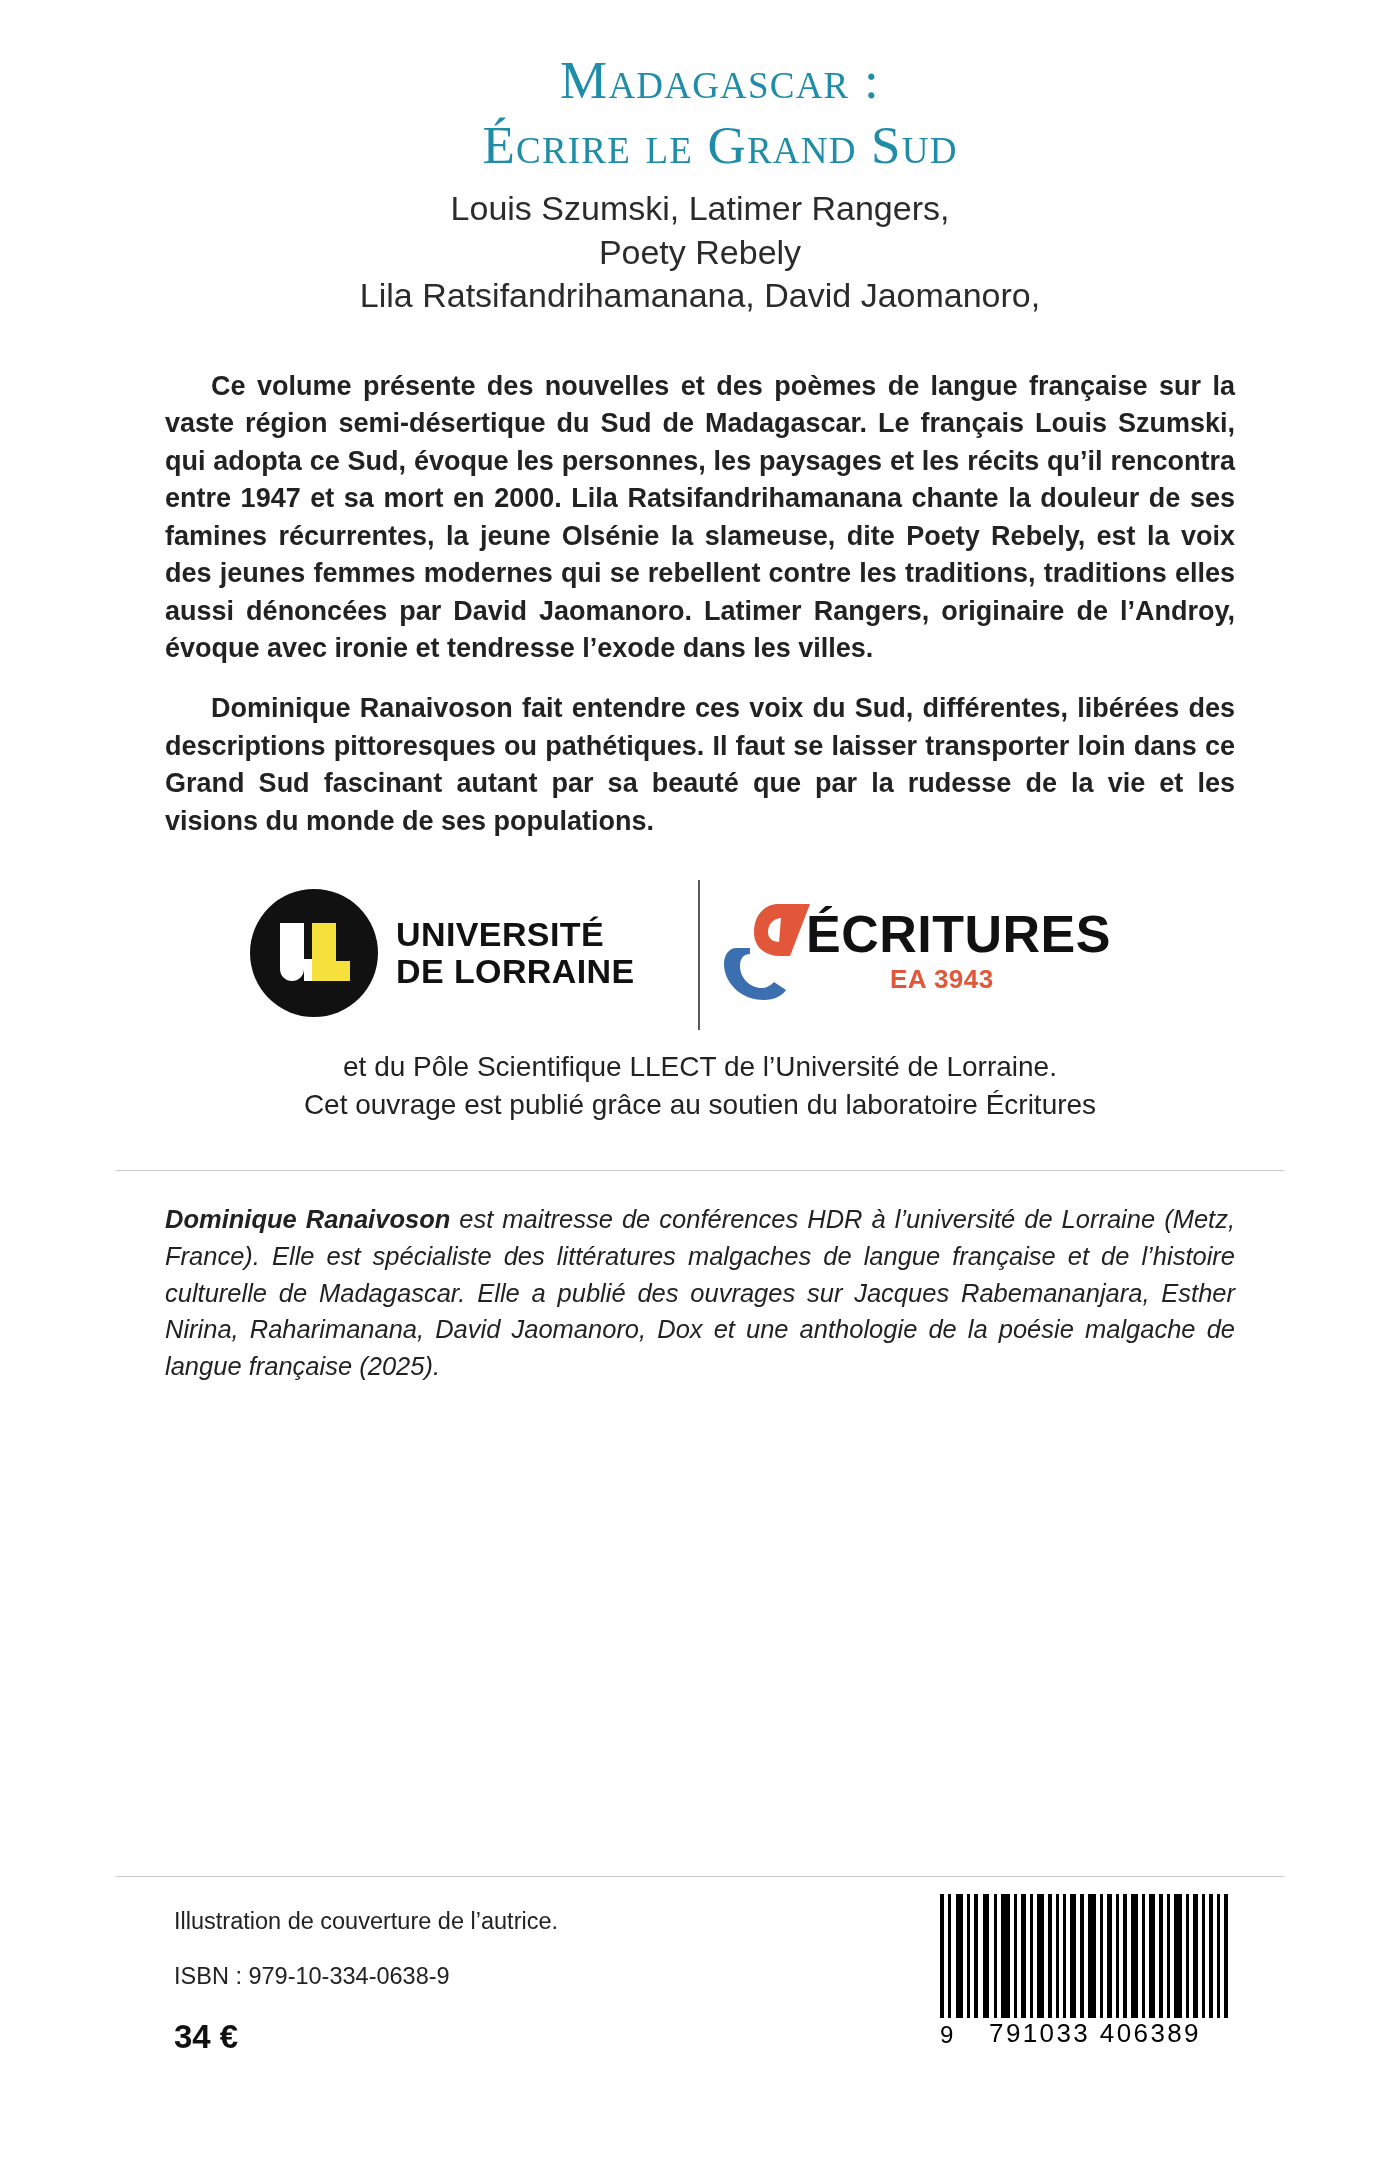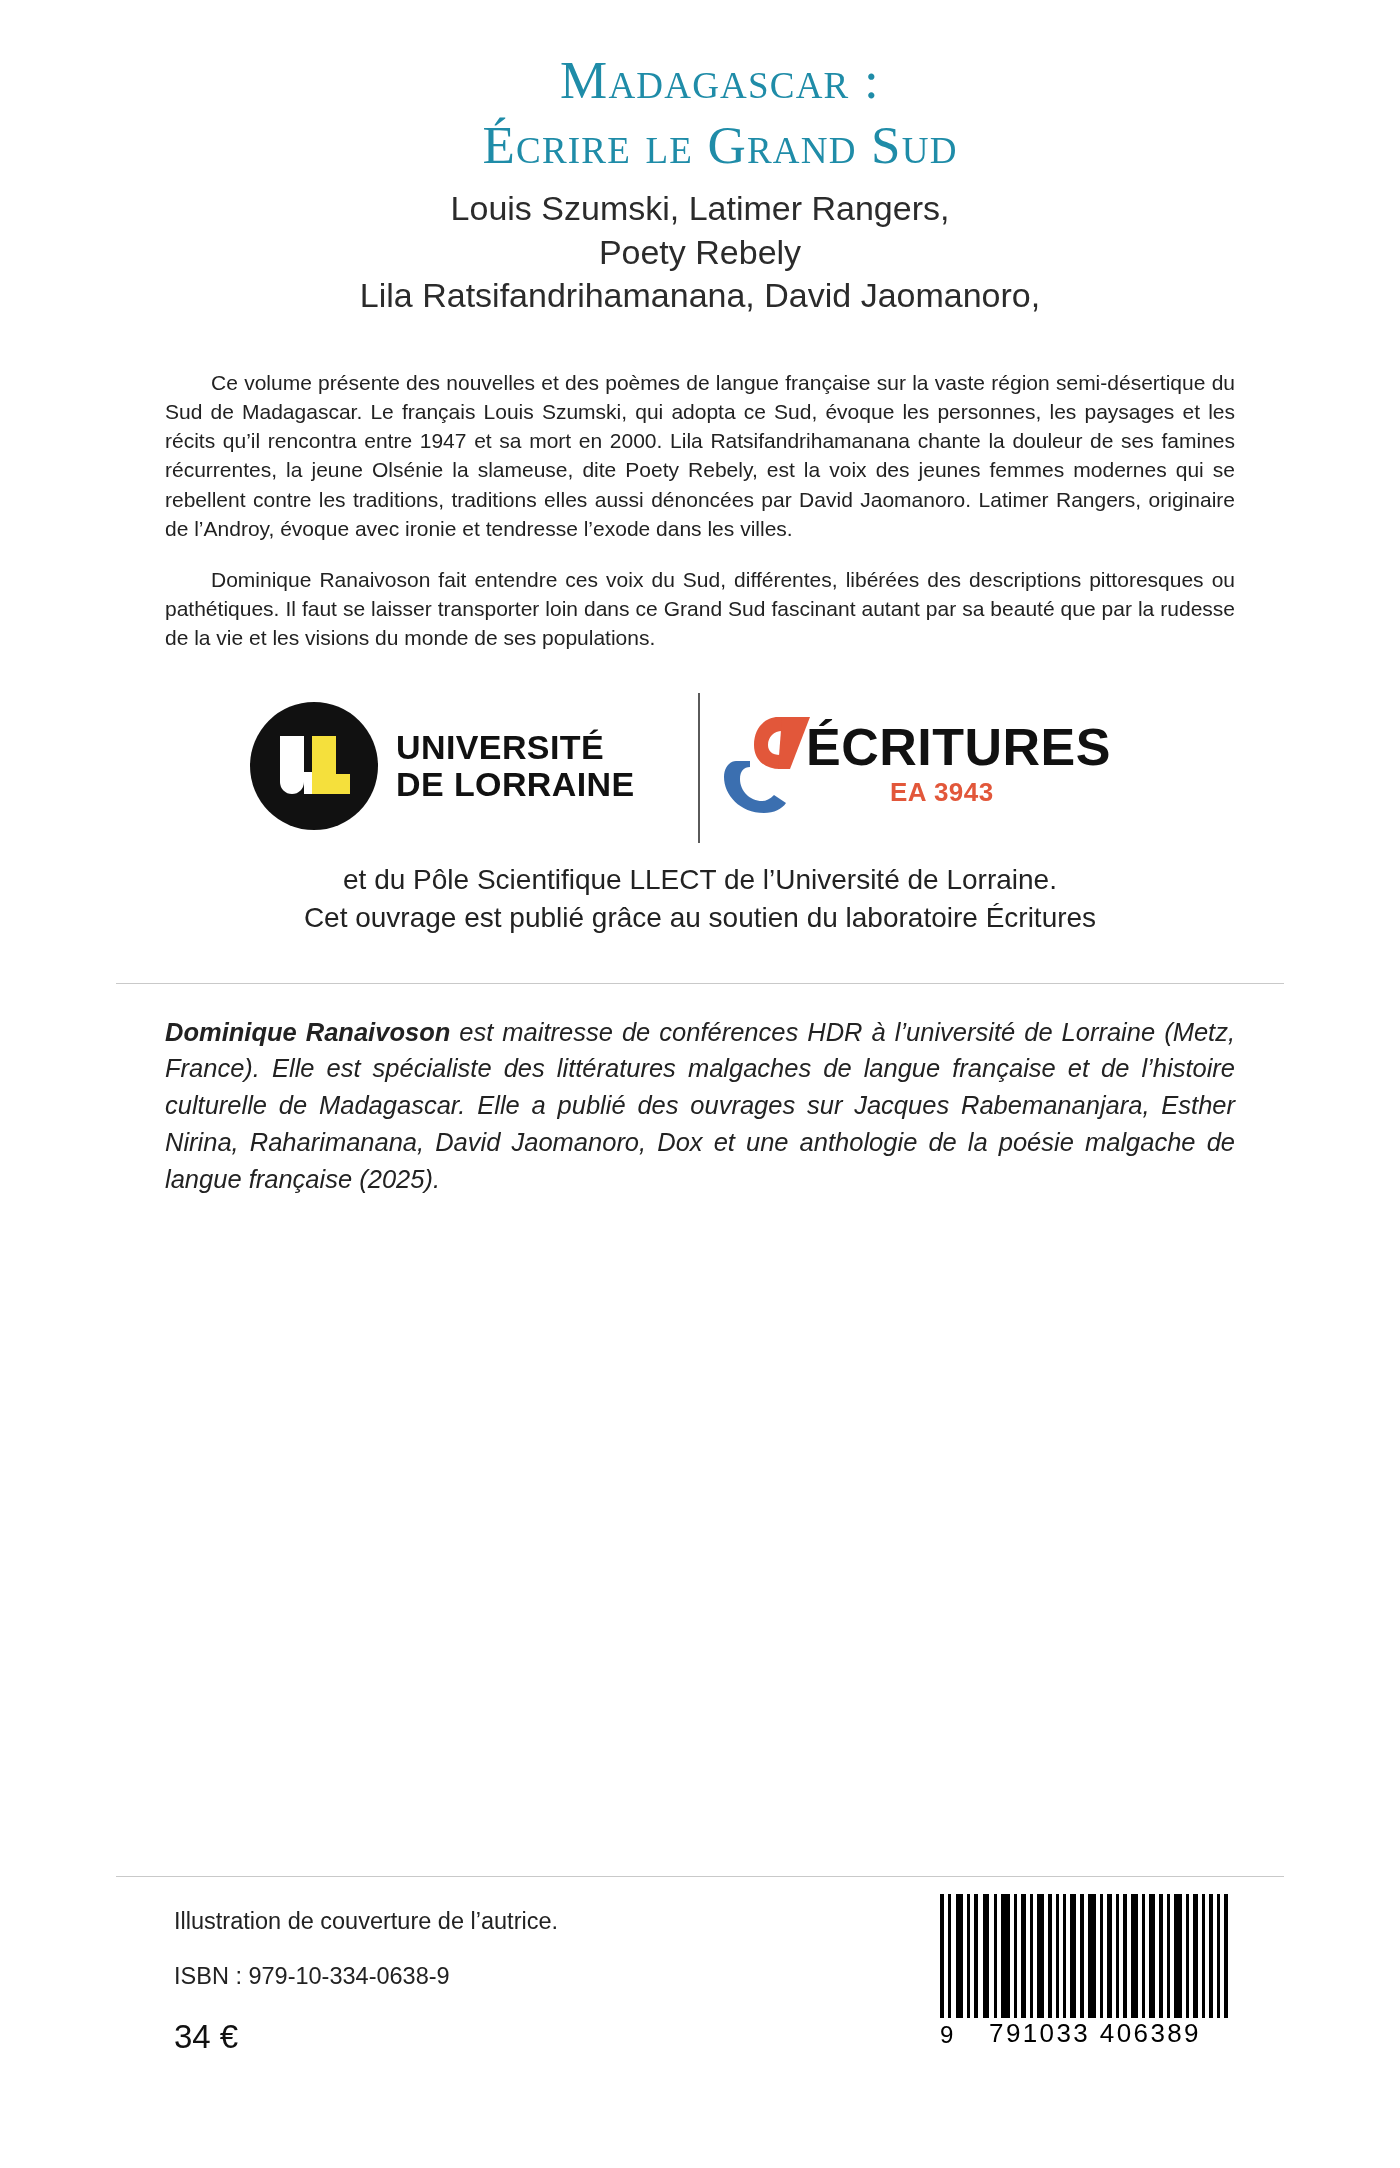--- a/index.html
+++ b/index.html
@@ -59,27 +59,27 @@
   }
 
   
   .blurb {
     margin: 0 auto;
     width: 1070px;
     padding-top: 50px;
   }
   .blurb p {
     margin: 0 0 22px 0;
-    font-size: 21px;
+    font-size: 27px;
     line-height: 1.39;
     text-align: justify;
     text-justify: inter-word;
     color: #222222;
     text-indent: 46px;
-    font-weight: 400;
+    font-weight: 700;
   }
 
   
   .logos {
     margin: 40px auto 0 auto;
     width: 900px;
     height: 150px;
     position: relative;
   }
   .logo-ul {
@@ -240,21 +240,21 @@
   }
   .footer-left .fl-line {
     font-size: 23.5px;
     color: #222222;
     margin-bottom: 28px;
     font-weight: 300;
   }
   .footer-left .price {
     font-size: 33px;
     color: #111111;
-    font-weight: 400;
+    font-weight: 700;
     margin-bottom: 0;
   }
 
   
   .barcode {
     position: absolute;
     right: 170px;
     top: 18px;
     width: 290px;
     height: 170px;

